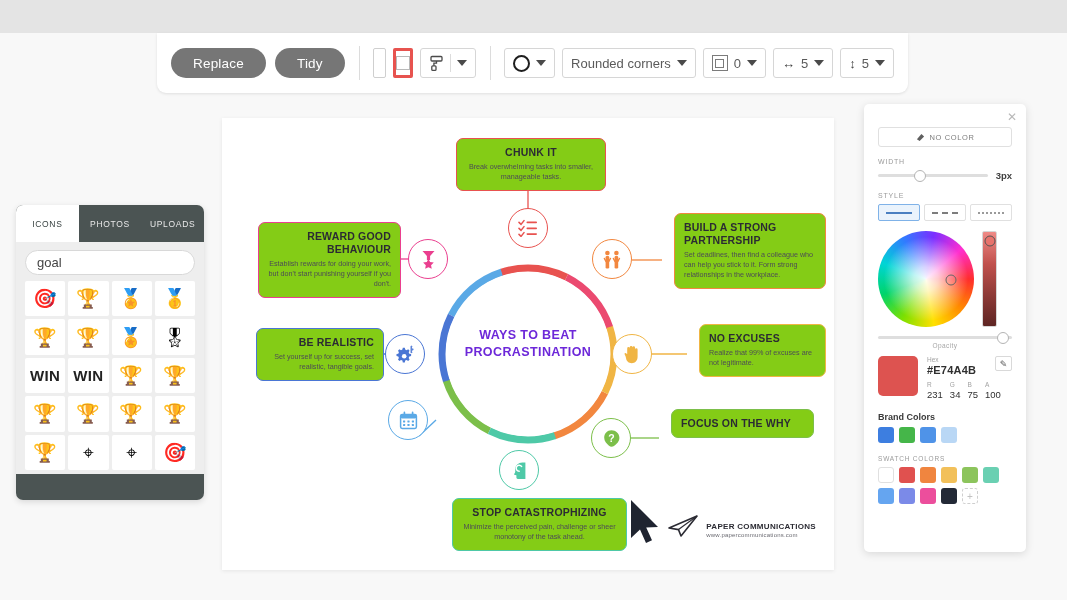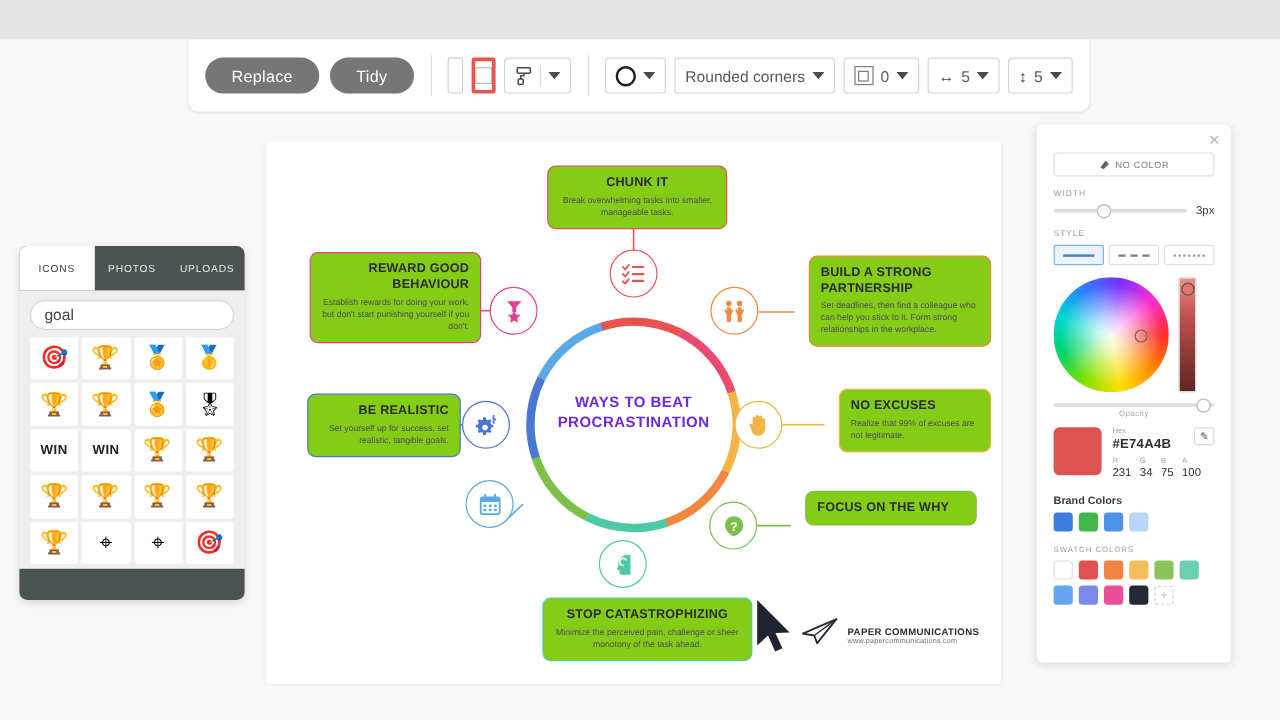--- a/index.html
+++ b/index.html
@@ -90,21 +90,21 @@
     font-family: "Liberation Sans", sans-serif; background: transparent;
   }
   .lp-grid {
     flex: 1; display: grid; grid-template-columns: repeat(4, 1fr);
     gap: 3px; padding: 0 9px 4px;
   }
   .lp-cell {
     background: #fff; border-radius: 2px; display: flex; align-items: center; justify-content: center;
     font-size: 19px; line-height: 1; cursor: pointer; overflow: hidden;
   }
-  .lp-cell.txt { font-size: 11px; font-weight: bold; color: #222; letter-spacing: .4px; flex-direction: column; }
+  .lp-cell.txt { font-size: 15px; font-weight: bold; color: #222; letter-spacing: .4px; flex-direction: column; }
   .lp-foot { height: 26px; background: #4b5453; flex: 0 0 auto; }
 
   
   .canvas {
     position: absolute; left: 222px; top: 118px;
     width: 612px; height: 452px; background: #fff;
     box-shadow: 0 1px 4px rgba(0,0,0,.08);
   }
   .mm { position: absolute; inset: 0; }
   .card {
@@ -137,21 +137,21 @@
     border-radius: 5px; box-shadow: 0 2px 8px rgba(0,0,0,.13);
     padding: 9px 14px 10px;
   }
   .rp-close { position:absolute; right:9px; top:7px; font-size:12px; color:#b8b8b8; cursor:pointer; line-height:1;}
   .no-color {
     margin-top: 14px; height: 20px; border: 1px solid #e0e0e0; border-radius: 3px;
     display: flex; align-items: center; justify-content: center; gap: 5px;
     font-size: 7.5px; color: #7d7d7d; letter-spacing: .6px; cursor: pointer;
   }
   .rp-label { font-size: 7px; color: #9b9b9b; letter-spacing: .8px; margin-top: 11px; }
-  .row-slider { display: flex; align-items: center; gap: 8px; margin-top: 5px; }
+  .row-slider { display: flex; align-items: center; gap: 8px; margin-top: 5px; font-weight: bold; }
   .track { flex: 1; height: 3px; background: #dedede; border-radius: 2px; position: relative; }
   .knob { position: absolute; top: 50%; width: 12px; height: 12px; border-radius: 50%; background: #fff; border: 1.5px solid #b4b4b4; transform: translate(-50%,-50%); cursor: pointer;}
   .px { font-size: 9.5px; color: #3f3f3f; }
   .style-row { display: flex; gap: 4px; margin-top: 5px; }
   .style-btn { flex: 1; height: 17px; border: 1px solid #e0e0e0; border-radius: 2px; display:flex;align-items:center;justify-content:center; cursor:pointer;}
   .style-btn.active { border-color: #7fb2e8; background: #eaf3fc; }
   .ln-solid { width: 26px; height: 2px; background: #4a7fc1; }
   .ln-dash { width: 26px; height: 0; border-top: 2px dashed #7d7d7d; }
   .ln-dot  { width: 26px; height: 0; border-top: 2px dotted #9a9a9a; }
 
@@ -326,21 +326,21 @@
       <svg width="20" height="18" viewBox="0 0 20 18">
         <path d="M1 3.4 L3 5.4 L6 1.6" stroke="#e8524f" stroke-width="1.5" fill="none" stroke-linecap="round"></path>
         <path d="M1 9.4 L3 11.4 L6 7.6" stroke="#e8524f" stroke-width="1.5" fill="none" stroke-linecap="round"></path>
         <path d="M1 15.4 L3 17.4 L6 13.6" stroke="#e8524f" stroke-width="1.5" fill="none" stroke-linecap="round"></path>
         <rect x="8.5" y="2.6" width="10.5" height="1.7" rx=".8" fill="#e8524f"></rect>
         <rect x="8.5" y="8.6" width="10.5" height="1.7" rx=".8" fill="#e8524f"></rect>
         <rect x="8.5" y="14.2" width="10.5" height="1.7" rx=".8" fill="#e8524f"></rect>
       </svg>
     </div>
 
-    <div class="card ra" style="left:24px; top:92px; width:143px; border:1.4px solid #ea3f8f;">
+    <div class="card ra" style="left:24px; top:104px; width:143px; border:1.4px solid #ea3f8f;">
       <div class="t">REWARD GOOD BEHAVIOUR</div>
       <div class="d">Establish rewards for doing your work, but don't start punishing yourself if you don't.</div>
     </div>
     <div class="node" style="left:186px; top:121px; border:1.4px solid #ea3f8f; color:#ea3f8f;">
       <svg width="17" height="19" viewBox="0 0 17 19">
         <path d="M2.5 1 h12 l-4.4 5 v4 h-3.2 v-4z" fill="#ea3f8f"></path>
         <path d="M8.5 9 l2 4.1 4.5.6 -3.3 3.2 .8 4.5 -4-2.1 -4 2.1 .8-4.5 -3.3-3.2 4.5-.6z" fill="#ea3f8f" transform="scale(.82) translate(1.8 1.6)"></path>
       </svg>
     </div>
 

